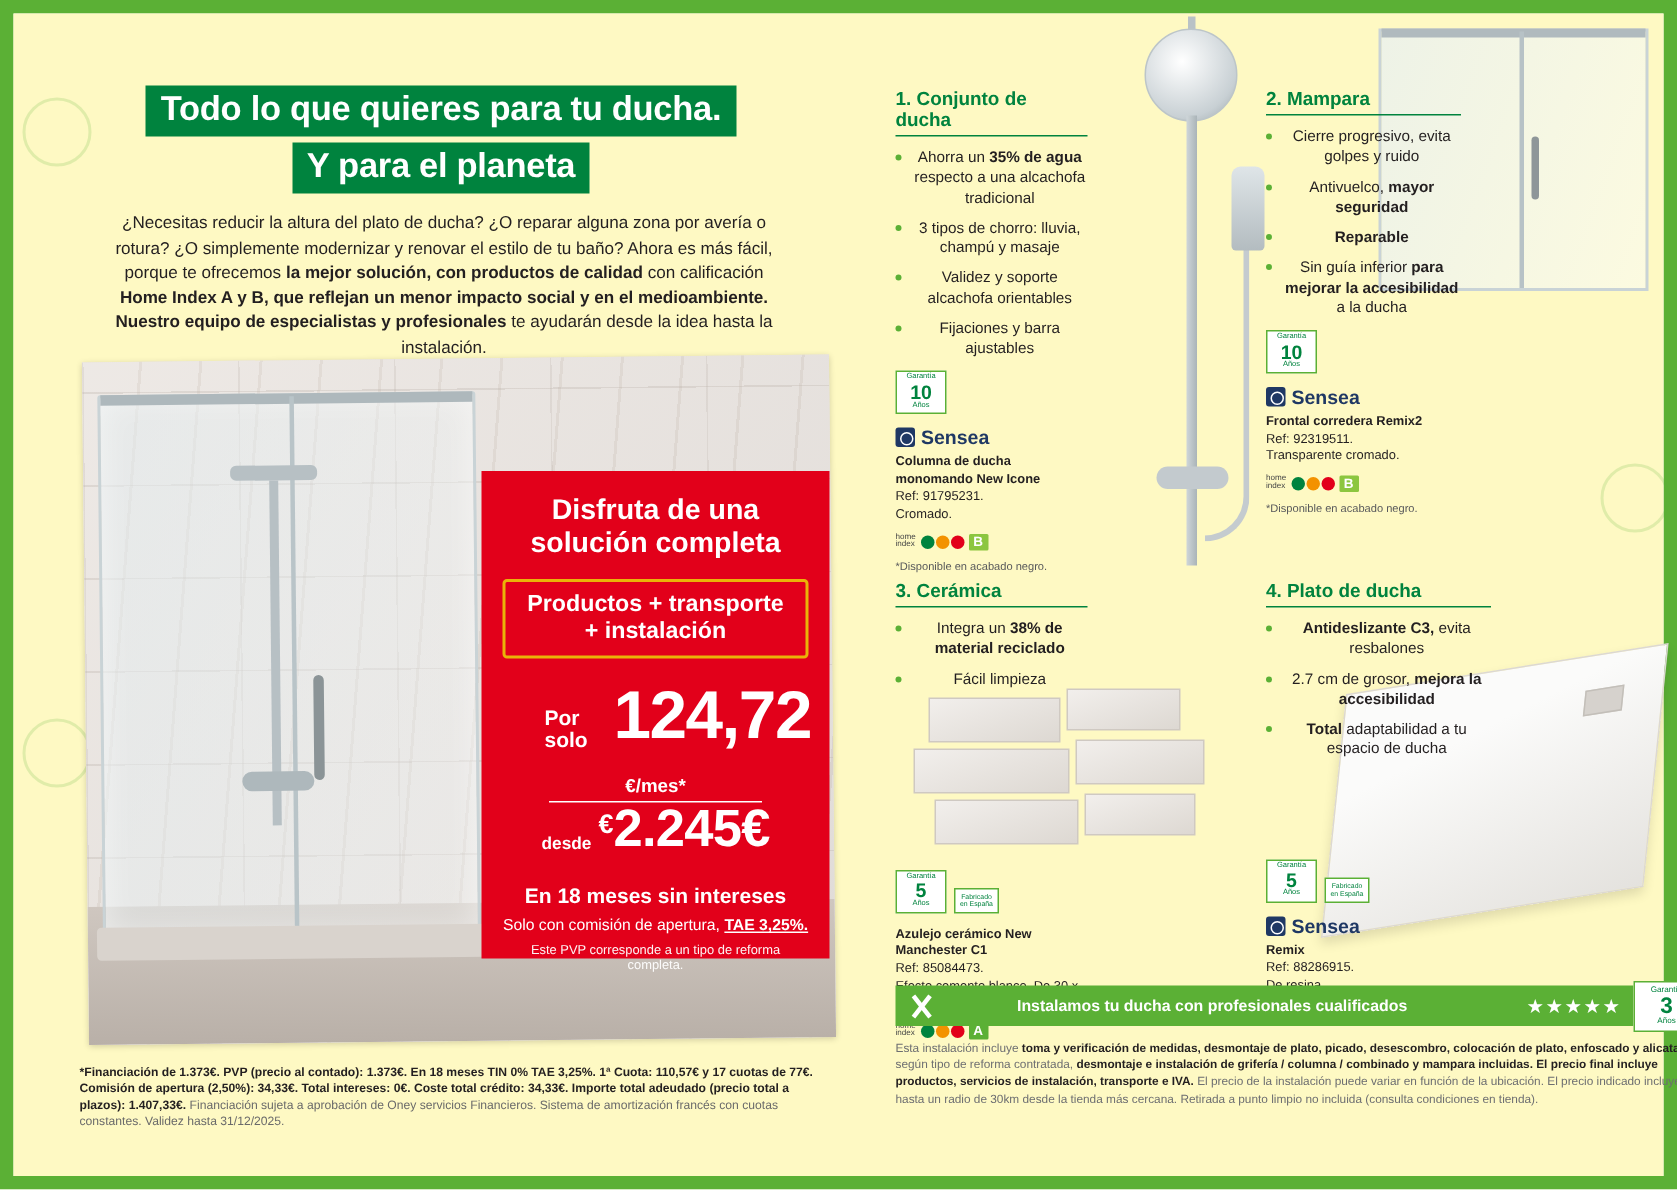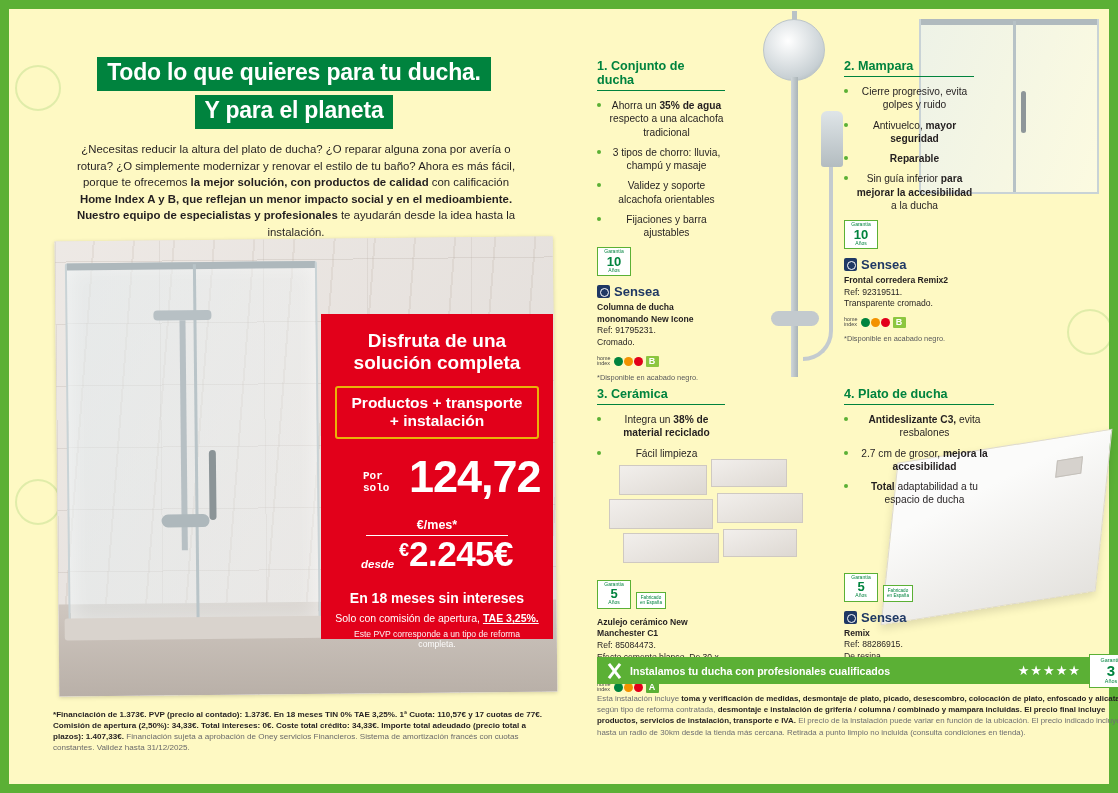--- a/index.html
+++ b/index.html
@@ -140,37 +140,37 @@
     border-radius: 3px;
     font-size: 15.5px; font-weight: bold;
     line-height: 1.18;
     padding: 6px 4px 7px 4px;
   }
   .price-row {
     position: relative; margin-top: 16px; height: 60px;
   }
   .price-row .por {
     position: absolute; left: 28px; top: 16px;
-    font-size: 11px; font-weight: bold; text-align: left; line-height: 1.05; font-family: Liberation Mono, monospace;
+    font-size: 14px; font-weight: bold; text-align: left; line-height: 1.05;
   }
   .price-row .big {
     position: absolute; left: 74px; top: -4px;
     font-size: 45px; font-weight: bold; letter-spacing: -1px;
   }
   .mes {
     margin: 2px 0 0 0; font-size: 12.5px; font-weight: bold;
     border-bottom: 1px solid #ffffff; display: inline-block; padding-bottom: 3px;
     width: 142px;
   }
   .price-row2 { position: relative; height: 42px; margin-top: 2px; }
   .price-row2 .eurosym {
     position: absolute; left: 64px; top: 2px; font-size: 18px; font-weight: bold;
   }
   .price-row2 .desde {
-    position: absolute; left: 26px; top: 20px; font-size: 11.5px; font-weight: bold; font-style: italic;
+    position: absolute; left: 26px; top: 20px; font-size: 11.5px; font-weight: bold;
   }
   .price-row2 .big2 {
     position: absolute; left: 74px; top: -4px; font-size: 35px; font-weight: bold;
     letter-spacing: -0.5px;
   }
   .offer .meses { font-size: 14px; font-weight: bold; margin-top: 10px; }
   .offer .tae { font-size: 10.5px; margin-top: 6px; }
   .offer .tae u { font-weight: bold; }
   .offer .tae-note { font-size: 8.6px; margin-top: 5px; opacity: 0.95; }
 
@@ -318,21 +318,21 @@
   }
   .img-plato .drain {
     position: absolute; right: 26px; top: 22px; width: 26px; height: 17px;
     background: #d6d2cd; border: 1px solid #c3bfb9;
   }
 
   
   .install-bar {
     position: absolute; left: 8px; top: 648px; width: 492px; height: 27px;
     background: #5bb035; color: #ffffff;
-    display: flex; align-items: center; padding: 0 8px;
+    display: flex; align-items: center; padding: 0 8px; gap: 48px;
   }
   .install-bar .tools {
     width: 18px; height: 18px; margin-right: 7px; position: relative;
   }
   .install-bar .tools::before,
   .install-bar .tools::after {
     content: ""; position: absolute; left: 8px; top: 0; width: 3px; height: 18px;
     background: #ffffff; transform-origin: 50% 50%;
   }
   .install-bar .tools::before { transform: rotate(38deg); }

